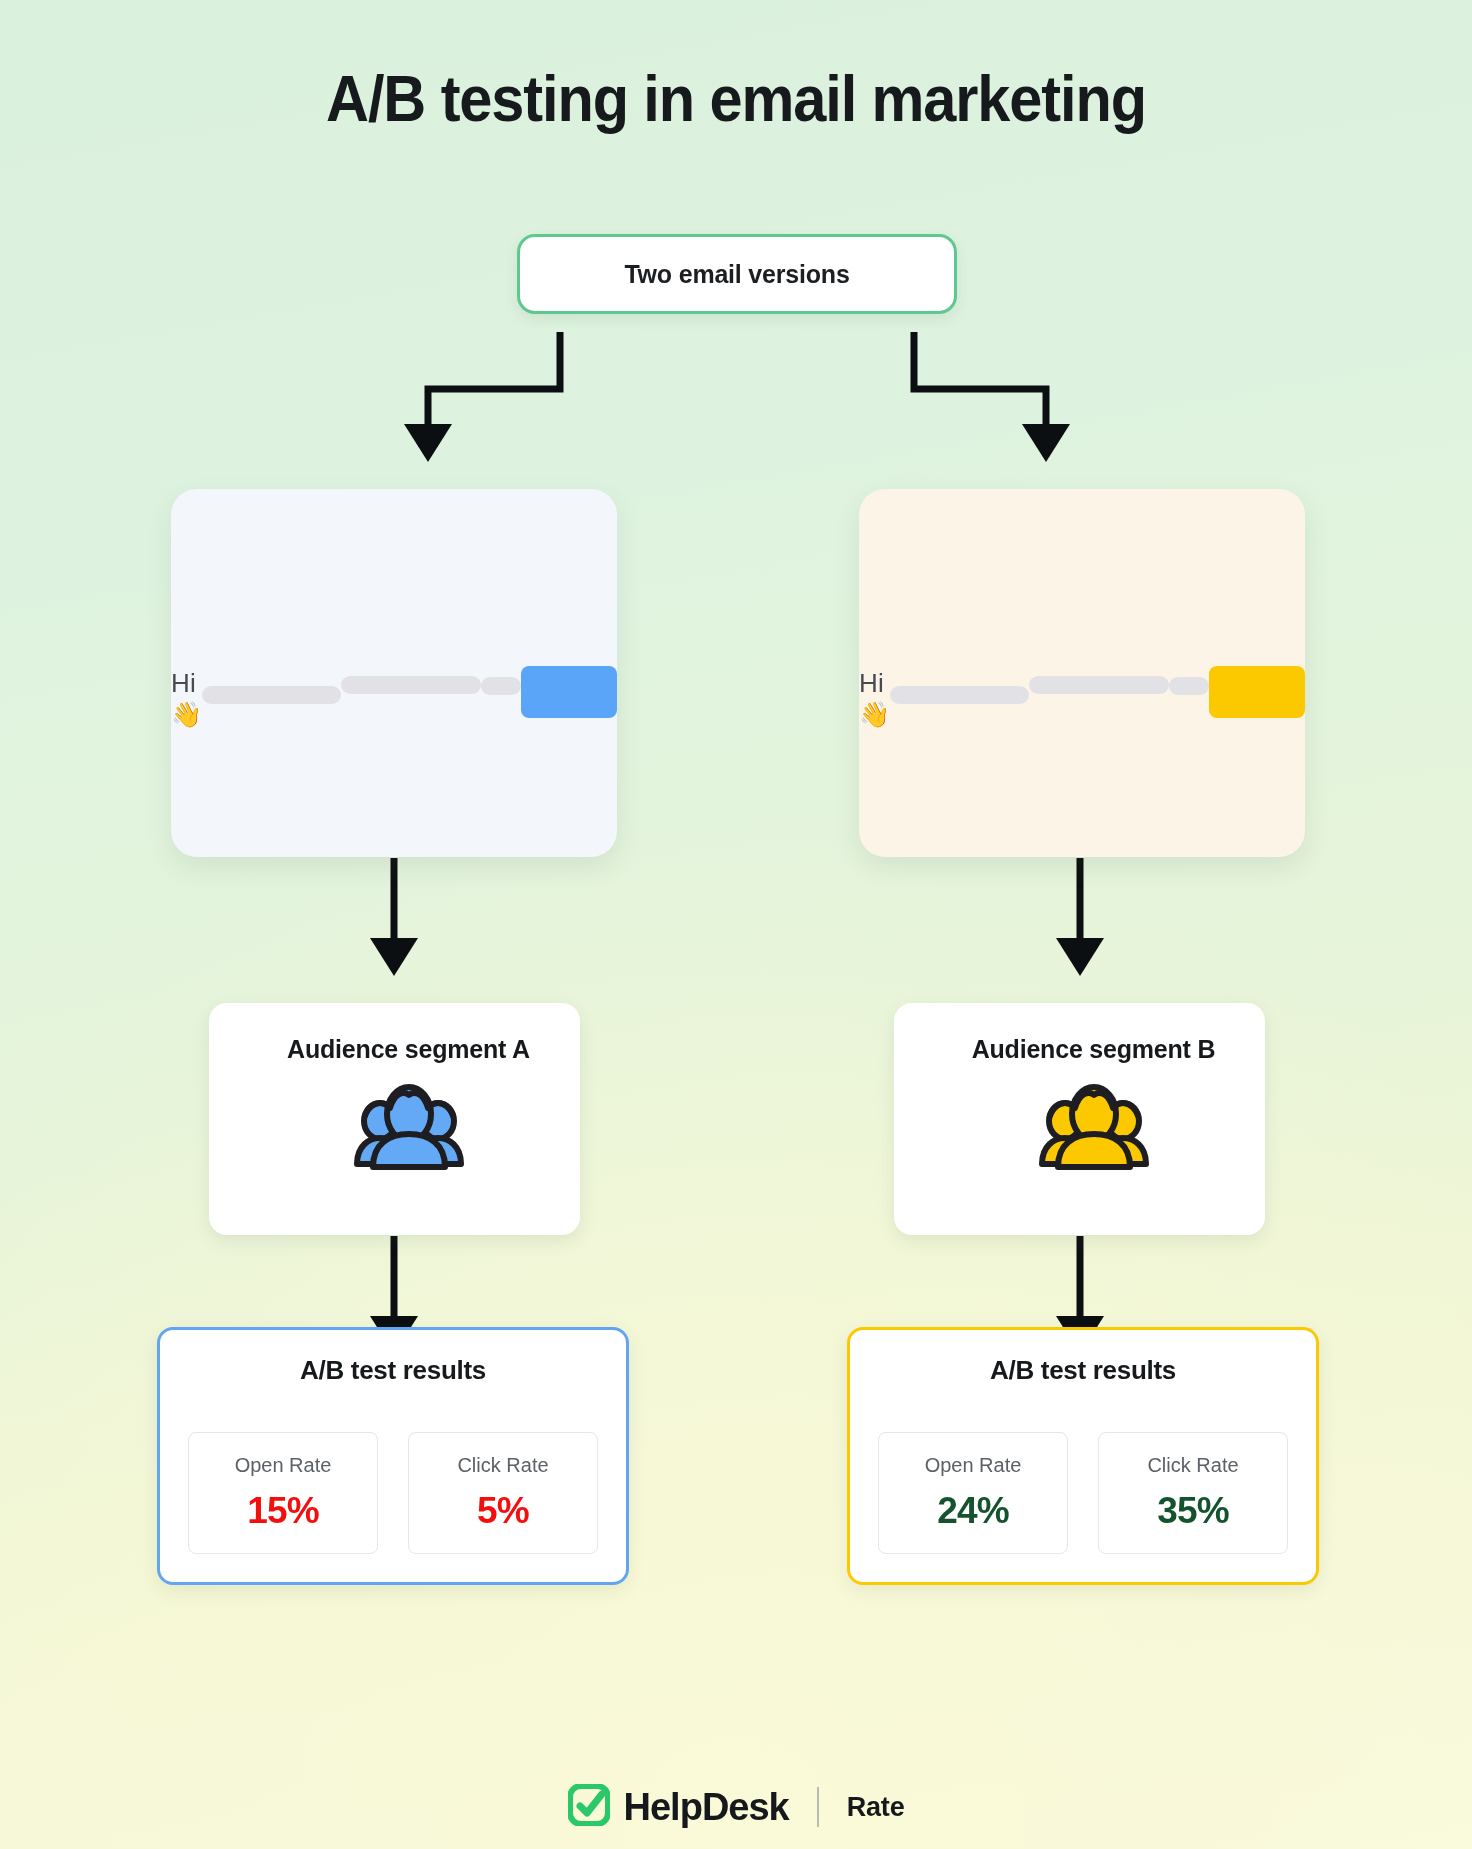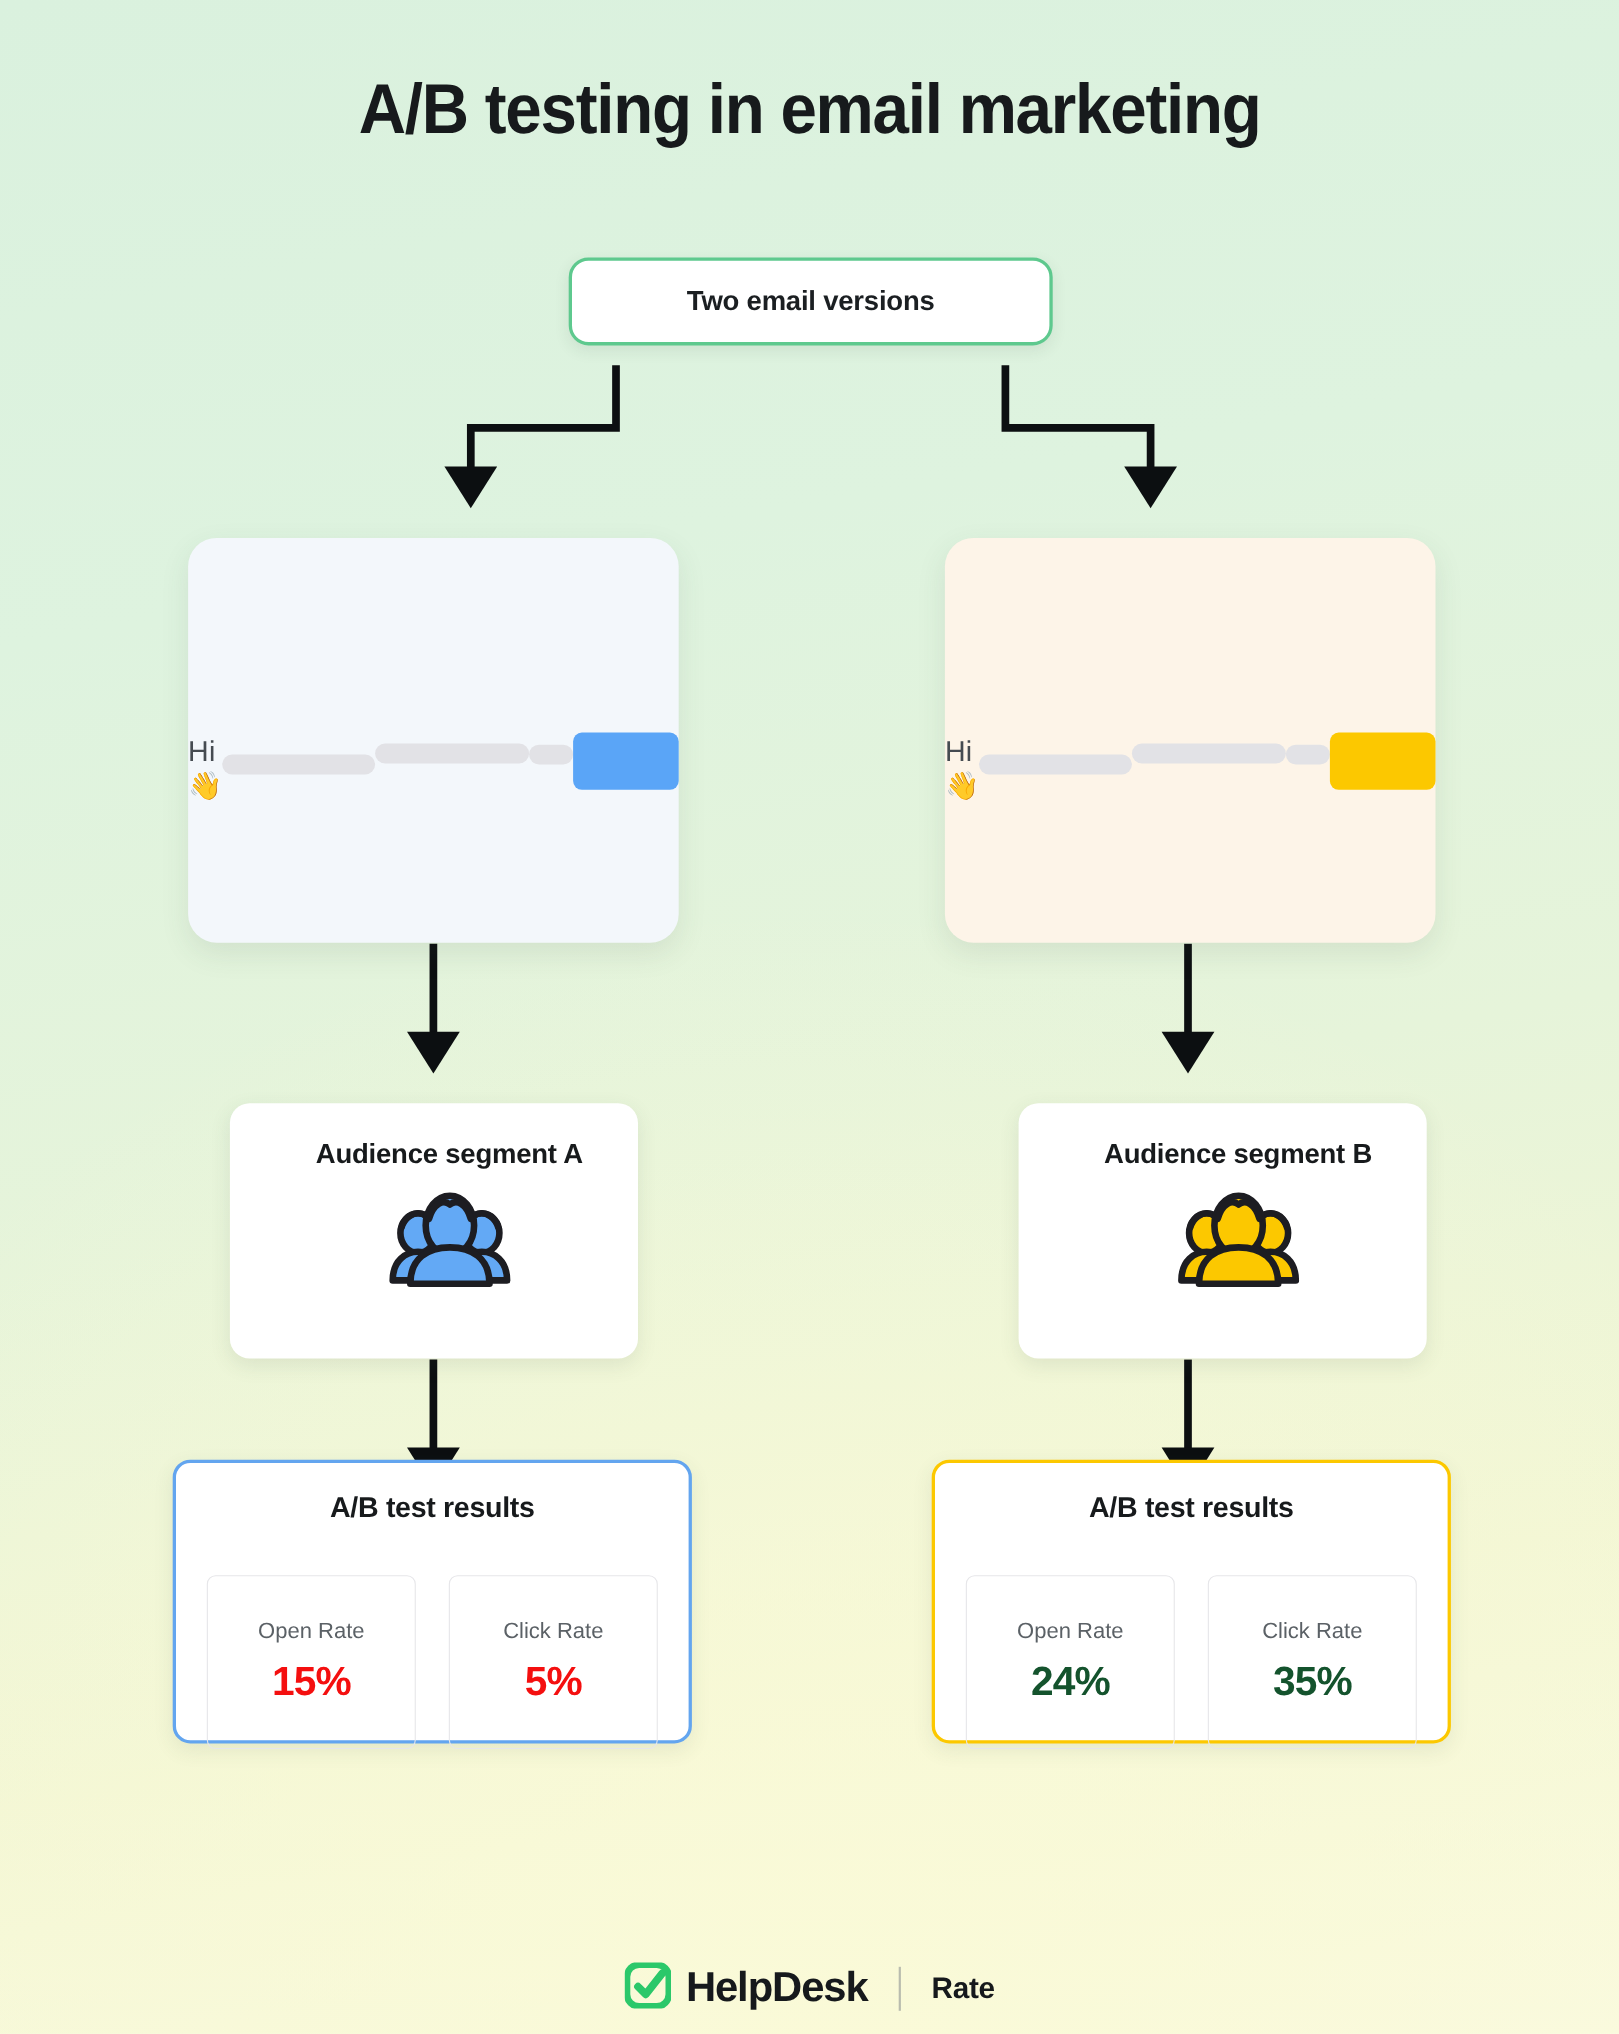--- a/index.html
+++ b/index.html
@@ -121,21 +121,21 @@
     top: 1003px;
     background: #ffffff;
     border-radius: 18px;
     box-shadow: 0 6px 18px rgba(60,80,70,0.10);
     display: flex;
     flex-direction: column;
     align-items: center;
     padding-left: 28px;
   }
   .segment-box.a { left: 209px; }
-  .segment-box.b { left: 926px; }
+  .segment-box.b { left: 894px; }
 
   .segment-title {
     margin-top: 32px;
     font-size: 25px;
     font-weight: 700;
     color: #171a1c;
     letter-spacing: -0.2px;
   }
   .segment-icon { margin-top: 14px; }
 
@@ -163,21 +163,21 @@
     color: #171a1c;
     letter-spacing: -0.3px;
   }
   .metrics {
     display: flex;
     gap: 30px;
     margin-top: 27px;
   }
   .metric {
     width: 190px;
-    height: 158px;
+    height: 122px;
     border: 1.5px solid #e6e6e9;
     border-radius: 8px;
     display: flex;
     flex-direction: column;
     align-items: center;
     justify-content: center;
   }
   .metric-label {
     font-size: 20px;
     color: #5b6166;

